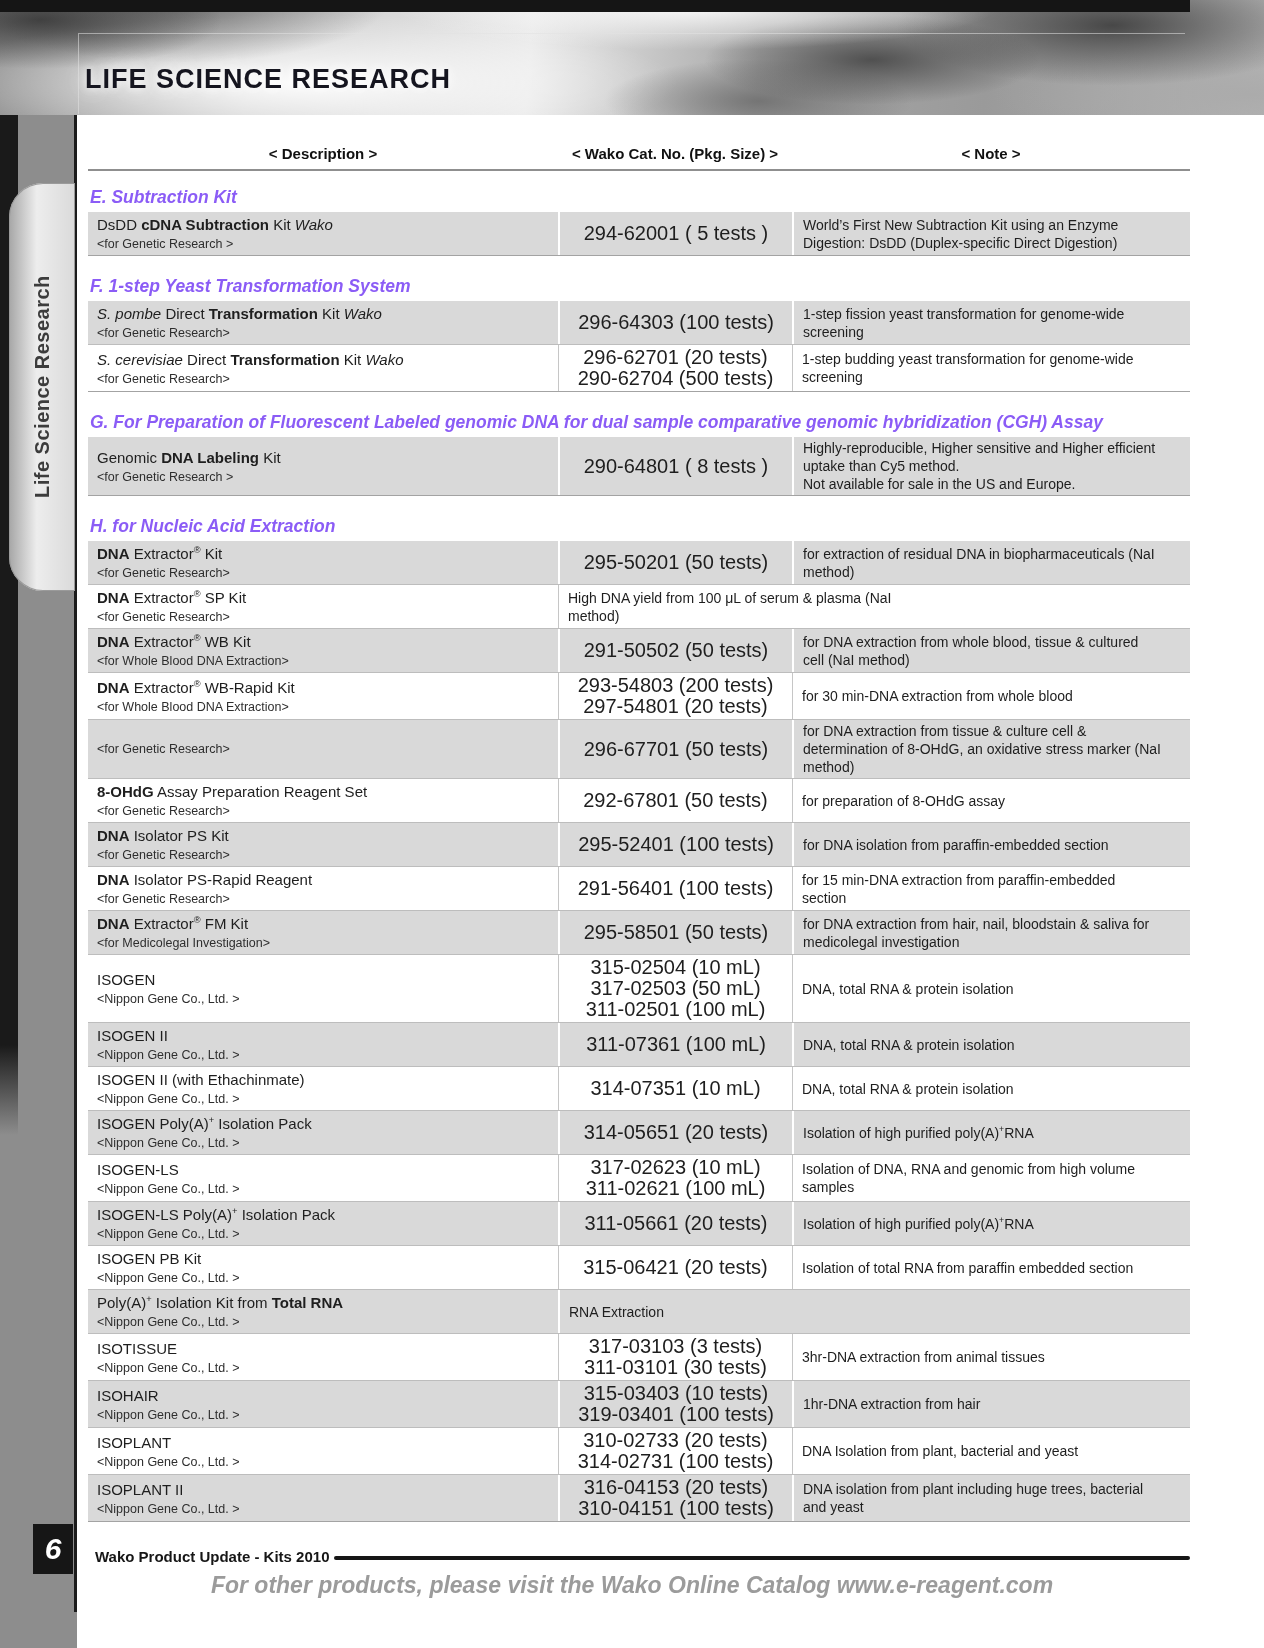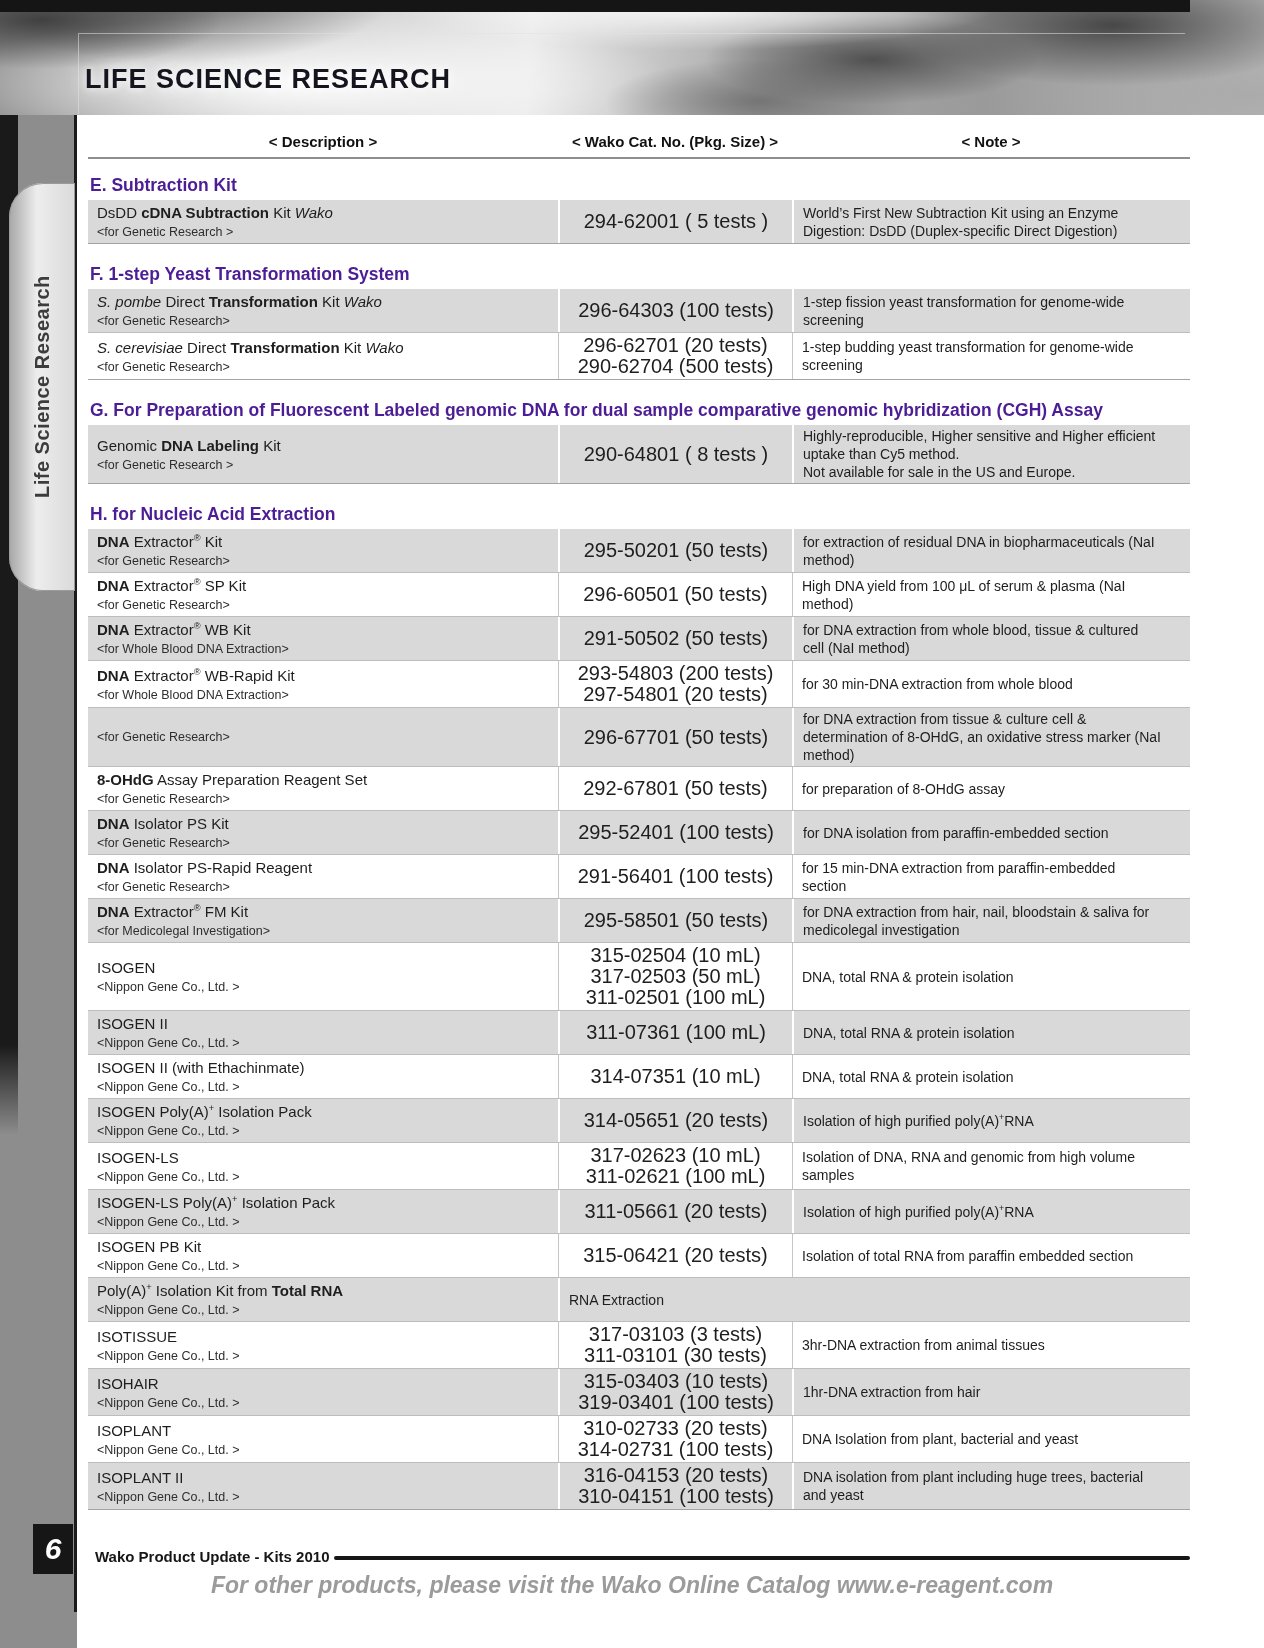--- a/index.html
+++ b/index.html
@@ -45,27 +45,27 @@
   }
   .sidebar-tab-label{
     width:100%;height:100%;display:flex;align-items:center;justify-content:center;
     writing-mode:vertical-rl;transform:rotate(180deg);
     font-size:20px;font-weight:bold;color:#3c3c3c;letter-spacing:.5px;
   }
   
   .content{position:absolute;left:77px;top:115px;width:1187px;height:1533px;background:#fff;}
   .table-wrap{position:absolute;left:11px;top:18px;width:1102px;}
   .col-headers{display:flex;font-weight:bold;font-size:15px;color:#111;}
-  .col-headers .ch{text-align:center;}
+  .col-headers .ch{text-align:center;margin-top:12px;}
   .ch-desc{width:470px;}
   .ch-cat{width:234px;}
   .ch-note{width:398px;}
   .header-rule{height:2px;background:#8f8f8f;margin-top:7px;}
   .section-heading{
-    font-weight:bold;font-size:17.5px;color:#4c1d95;margin:20px 0 4px 2px;white-space:nowrap;
+    font-weight:bold;font-size:17.5px;color:#8b5cf6;margin:20px 0 4px 2px;white-space:nowrap;font-style:italic;
   }
   .section-heading.first{margin-top:16px;}
   .rows{width:1102px;}
   .row{display:flex;border-bottom:1px solid #bdbdbd;}
   .rows .row:last-child{border-bottom:1px solid #a3a3a3;}
   .row.gray{background:#d9d9d9;}
   .row.white{background:#ffffff;}
   .cell{box-sizing:border-box;padding:2px 9px;display:flex;flex-direction:column;justify-content:center;}
   .c-desc{width:470px;}
   .c-cat{width:234px;align-items:center;text-align:center;}
@@ -187,23 +187,20 @@
             </div>
             <div class="cell c-note">
               <div class="pnote"><span>for extraction of residual DNA in biopharmaceuticals (NaI method)</span></div>
             </div>
           </div>
           <div class="row white">
             <div class="cell c-desc">
               <div class="pname"><span class="b">DNA</span><span> Extractor</span><span class="sup">®</span><span> SP Kit</span></div>
               <div class="psub">&lt;for Genetic Research&gt;</div>
             </div>
-            <div class="cell c-cat">
-              <div class="catline">296-60501 (50 tests)</div>
-            </div>
             <div class="cell c-note">
               <div class="pnote"><span>High DNA yield from 100 μL of serum &amp; plasma (NaI method)</span></div>
             </div>
           </div>
           <div class="row gray">
             <div class="cell c-desc">
               <div class="pname"><span class="b">DNA</span><span> Extractor</span><span class="sup">®</span><span> WB Kit</span></div>
               <div class="psub">&lt;for Whole Blood DNA Extraction&gt;</div>
             </div>
             <div class="cell c-cat">

